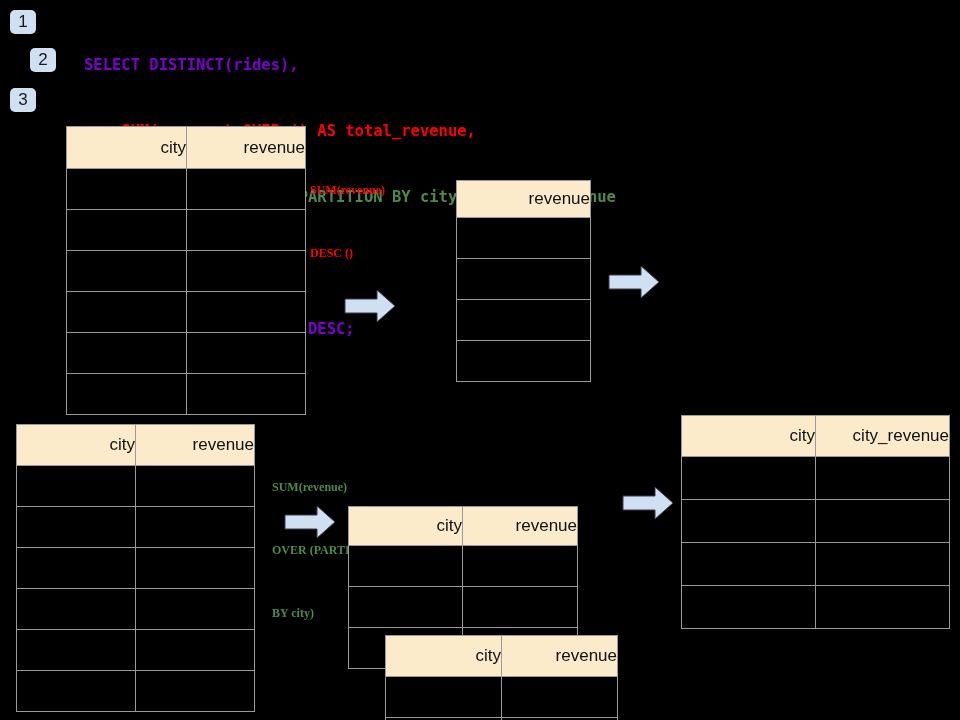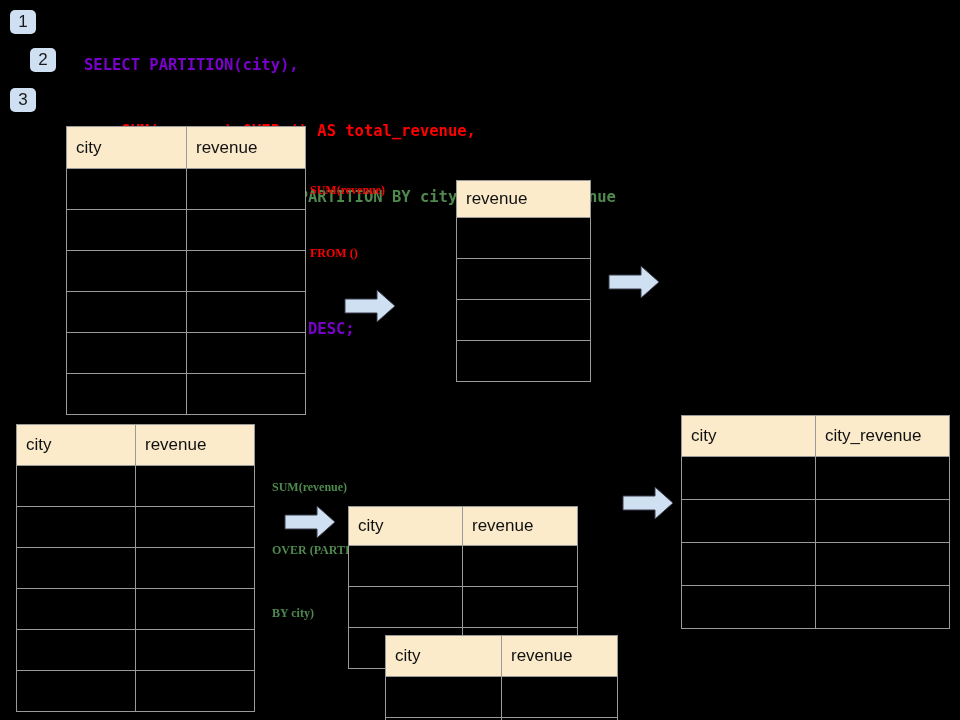--- a/index.html
+++ b/index.html
@@ -90,21 +90,21 @@
     padding: 0;
     background: #000000;
   }
   .tbl th {
     border: 1px solid #9a9a9a;
     background: #FBEBCB;
     color: #111111;
     font-family: "Liberation Sans", sans-serif;
     font-size: 17px;
     font-weight: normal;
-    text-align: left;
+    text-align: right;
     padding: 0 0 0 9px;
   }
 
   
   .arrow {
     position: absolute;
   }
 
   
   .z-back  { z-index: 2; }
@@ -114,31 +114,31 @@
 </head>
 <body>
 
 <div id="stage">
 
   <div class="step-badge" style="left:10px; top:10px;">1</div>
   <div class="step-badge" style="left:30px; top:48px;">2</div>
   <div class="step-badge" style="left:10px; top:88px;">3</div>
 
   <div class="sql-block">
-    <div class="sql-line c-purple">SELECT PARTITION(city),</div>
+    <div class="sql-line c-purple">SELECT DISTINCT(rides),</div>
     <div class="sql-line c-red">    SUM(revenue) OVER () AS total_revenue,</div>
     <div class="sql-line c-green">    SUM(revenue) OVER (PARTITION BY city) as city_revenue</div>
     <div class="sql-line c-purple">  FROM rides</div>
     <div class="sql-line c-purple">  ORDER by city_revenue DESC;</div>
   </div>
 
 
   <div class="annot annot-red" style="left:310px; top:138px;">
     <div>SUM(revenue)</div>
-    <div>FROM ()</div>
+    <div>DESC ()</div>
   </div>
 
   <div class="annot annot-green" style="left:272px; top:435px;">
     <div>SUM(revenue)</div>
     <div>OVER (PARTITION</div>
     <div>BY city)</div>
   </div>
 
   <table class="tbl" style="left:66px; top:126px; width:239px;">
     <colgroup>

